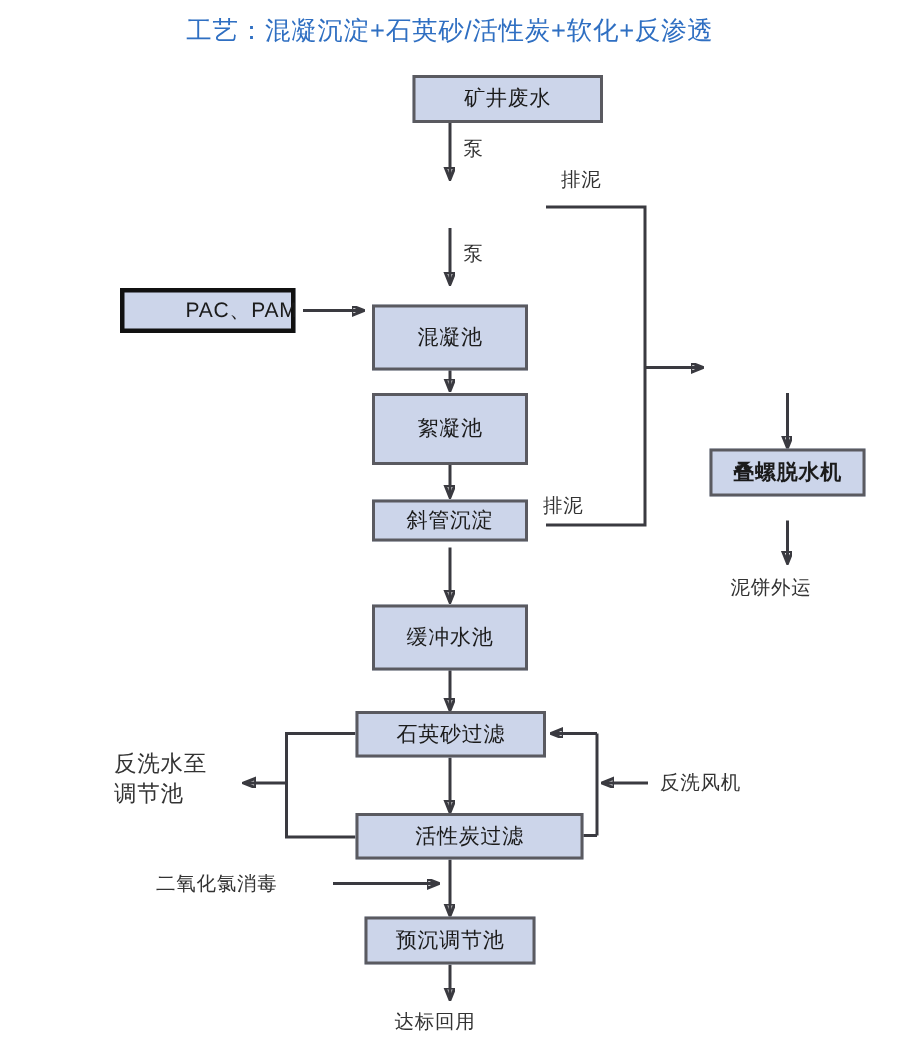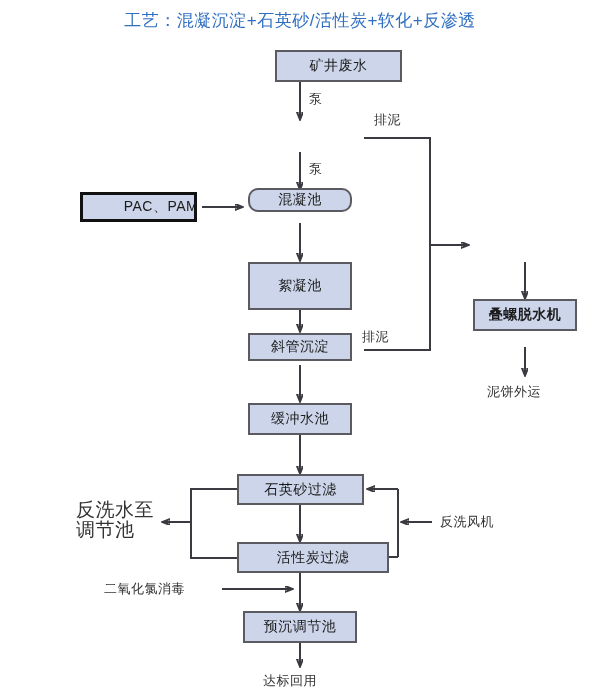--- a/index.html
+++ b/index.html
@@ -49,21 +49,21 @@
   }
   .lbl {
     position: absolute;
     font-size: 13px;
     color: #333333;
     white-space: nowrap;
     letter-spacing: 0.5px;
   }
   .lbl2 {
     position: absolute;
-    font-size: 19px;
+    font-size: 15px;
     color: #333333;
     white-space: nowrap;
     letter-spacing: 0.5px;
     line-height: 20px;
     text-align: left;
   }
   svg.edges {
     position: absolute;
     left: 0; top: 0;
     width: 600px;
@@ -121,33 +121,33 @@
 
   <div class="node" style="left:237px; top:50px; width:127px; height:32px;margin-left:38px;">
     <span>矿井废水</span>
   </div>
 
 
   <div class="node thick" style="left:80px; top:192px; width:117px; height:30px;padding-left:45px;">
     <span>PAC、PAM</span>
   </div>
 
-  <div class="node" style="left:248px; top:188px; width:104px; height:24px;border-radius:10px;">
+  <div class="node" style="left:248px; top:203px; width:104px; height:44px;">
     <span>混凝池</span>
   </div>
 
   <div class="node" style="left:248px; top:262px; width:104px; height:48px;">
     <span>絮凝池</span>
   </div>
 
   <div class="node" style="left:248px; top:333px; width:104px; height:28px;">
     <span>斜管沉淀</span>
   </div>
 
-  <div class="node" style="left:248px; top:403px; width:104px; height:32px;">
+  <div class="node" style="left:248px; top:403px; width:104px; height:44px;">
     <span>缓冲水池</span>
   </div>
 
   <div class="node" style="left:237px; top:474px; width:127px; height:31px;">
     <span>石英砂过滤</span>
   </div>
 
   <div class="node" style="left:237px; top:542px; width:152px; height:31px;">
     <span>活性炭过滤</span>
   </div>

